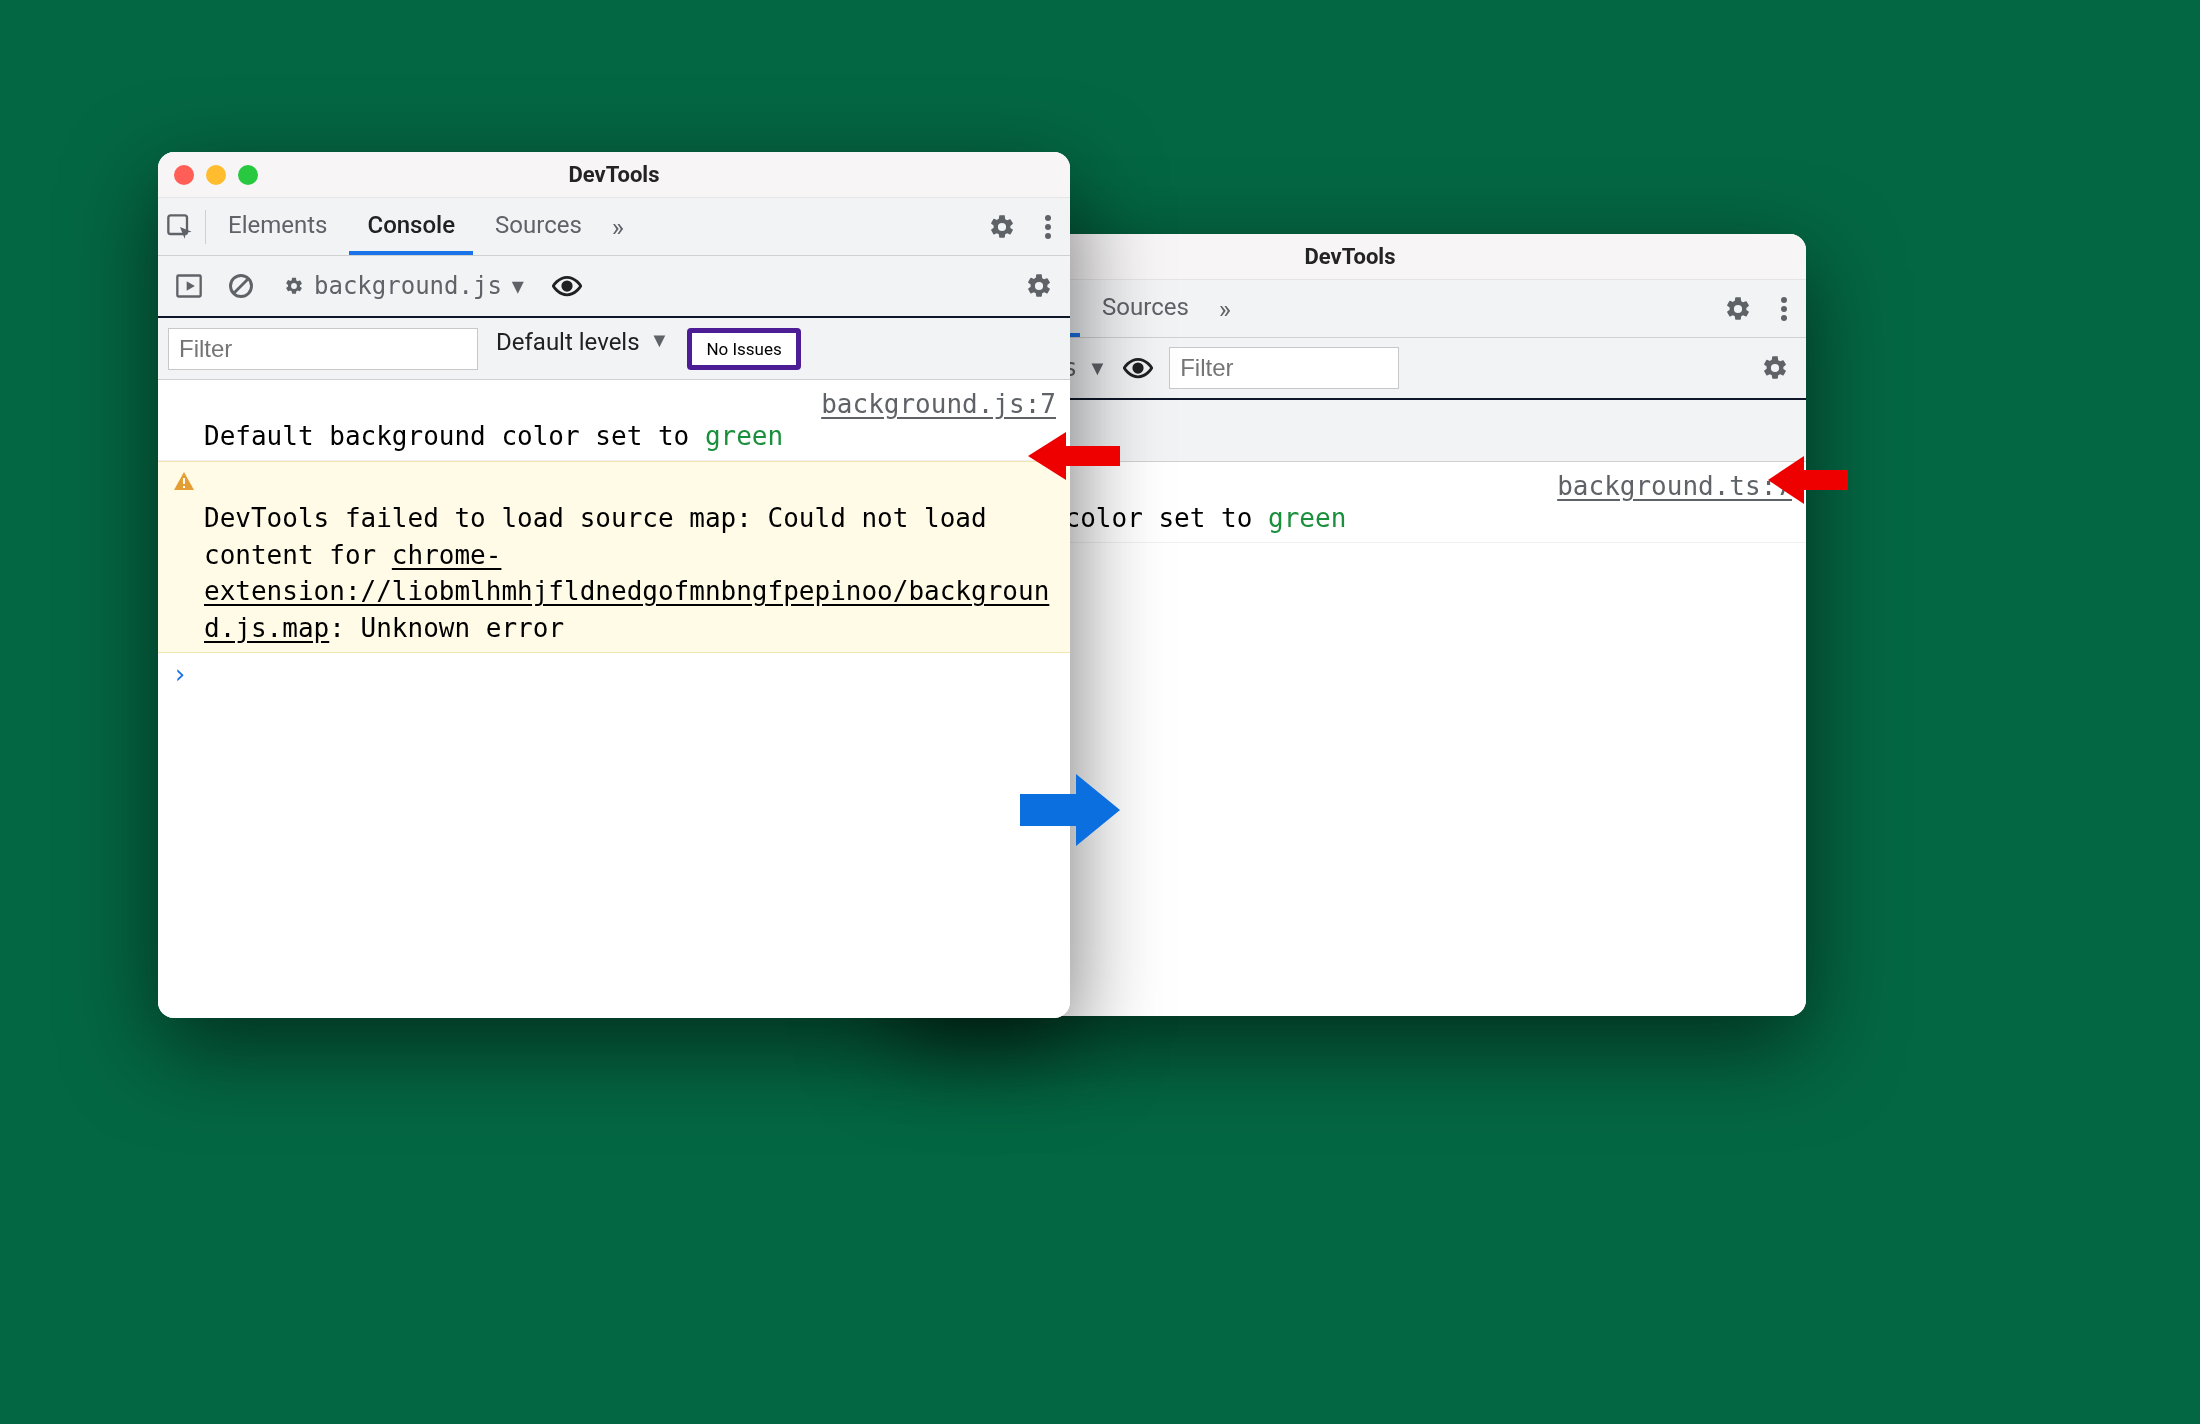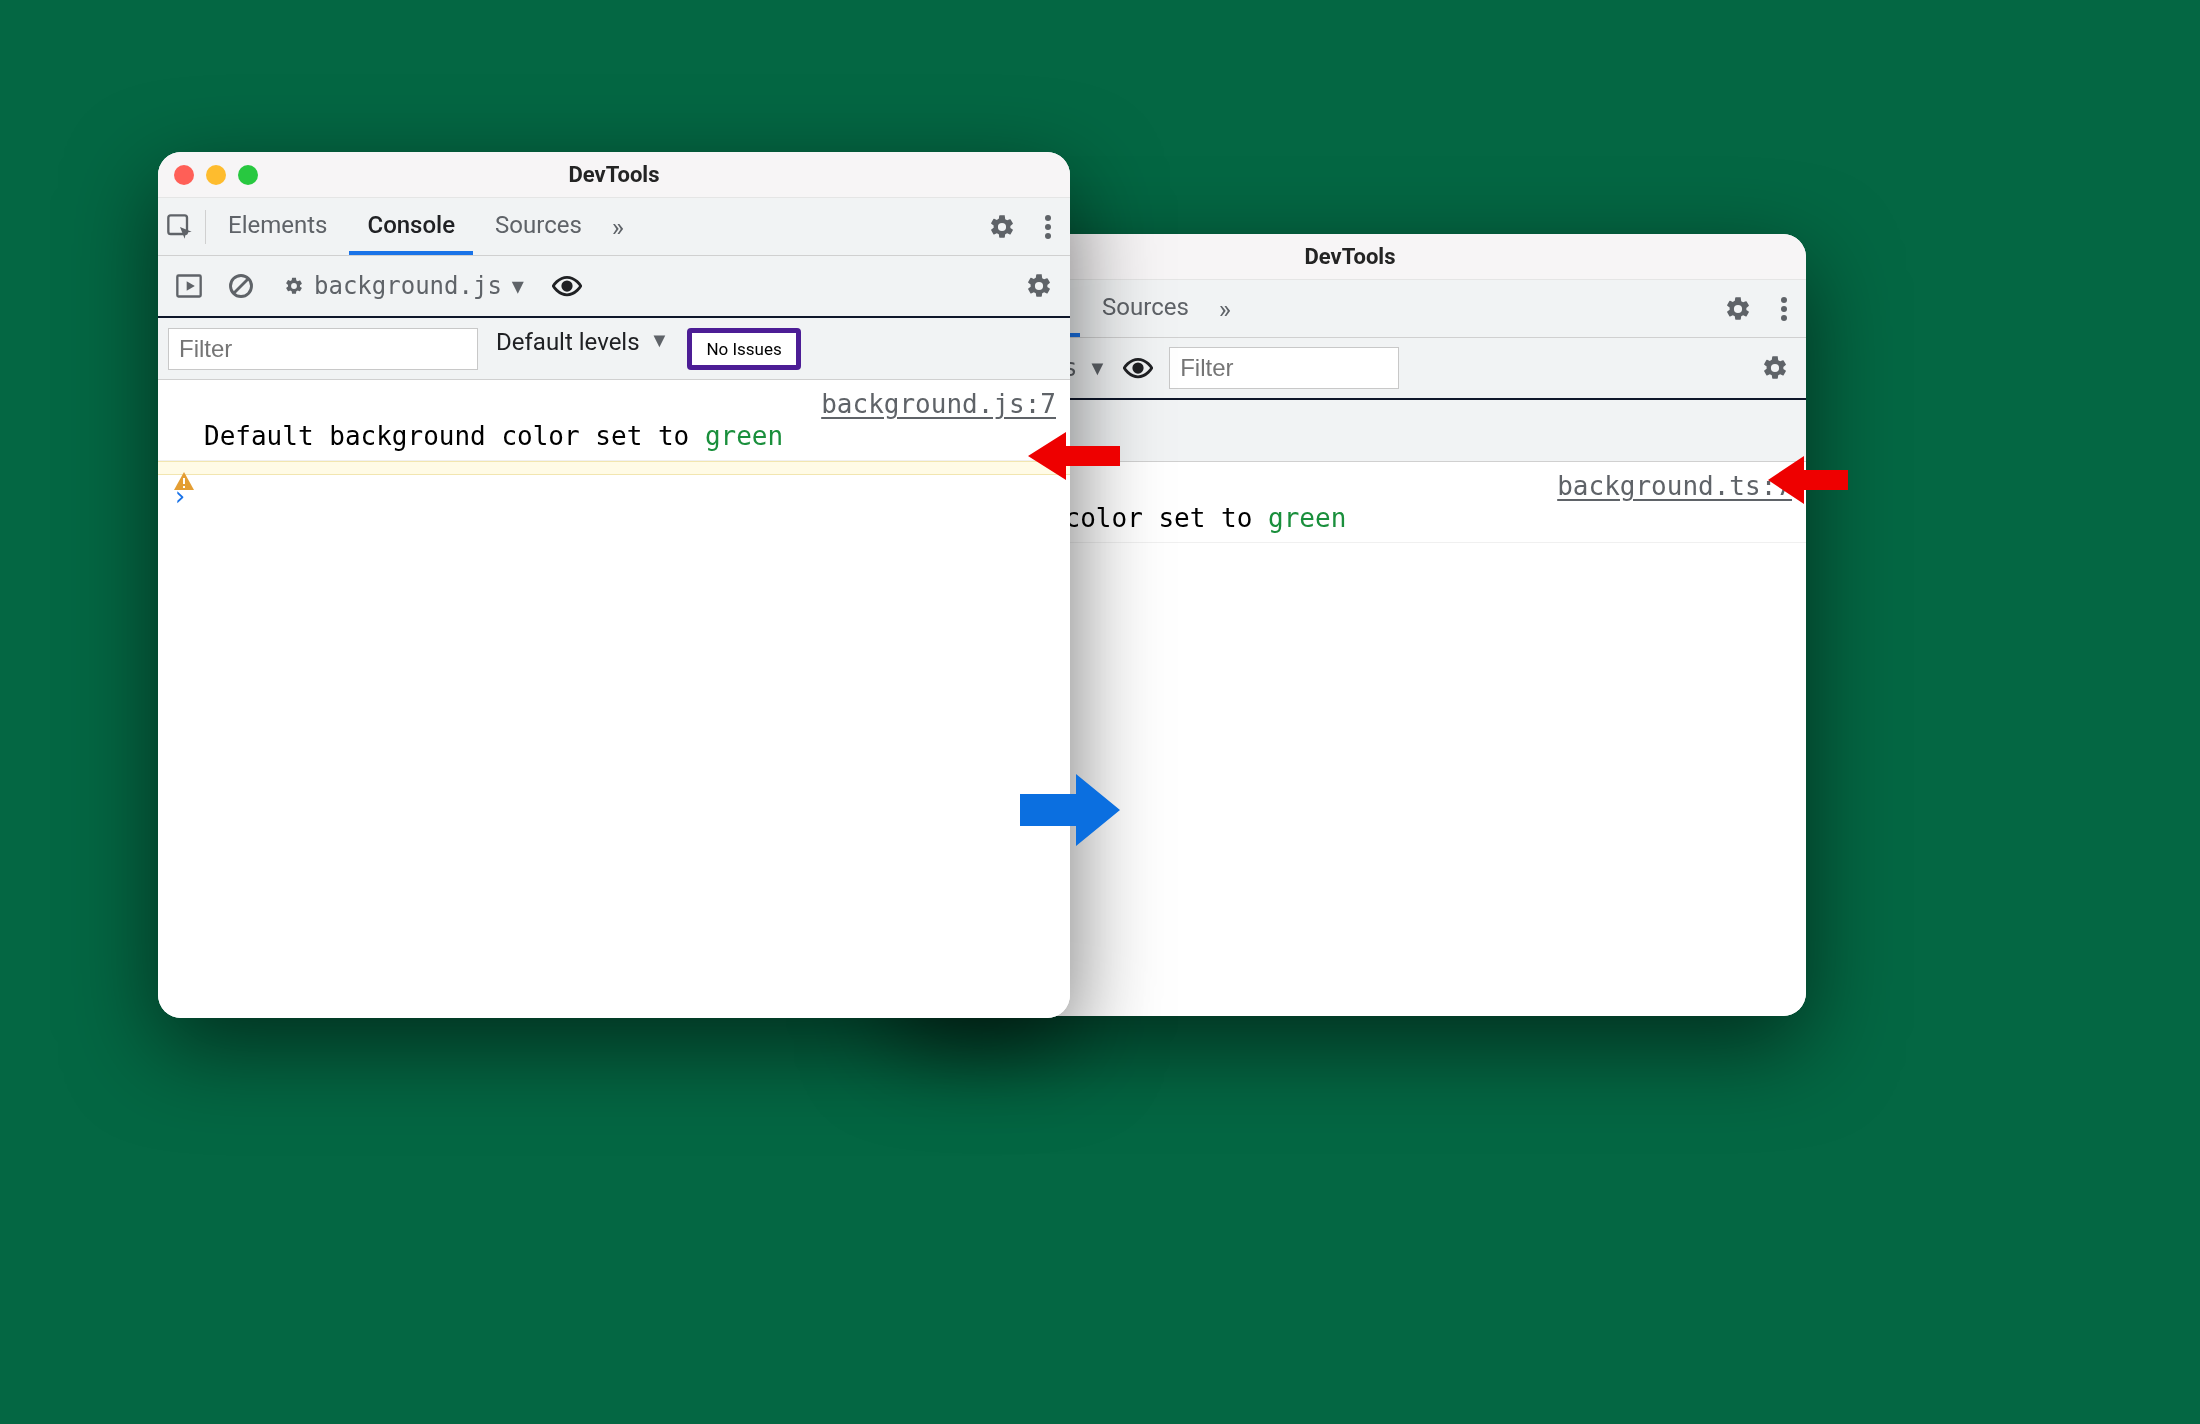--- a/index.html
+++ b/index.html
@@ -5,21 +5,21 @@
   * { box-sizing: border-box; }
   html,body { margin:0; padding:0; width:2200px; height:1424px; }
   body {
     background:#046743;
     font-family: -apple-system, BlinkMacSystemFont, "Segoe UI", Roboto, Helvetica, Arial, sans-serif;
     position:relative;
   }
   .window {
     position:absolute;
     background:#ffffff;
-    border-radius:23px;
+    border-radius:16px;
     box-shadow: 0 30px 90px rgba(0,0,0,0.55);
     overflow:hidden;
     display:flex;
     flex-direction:column;
   }
   .win-left { left:158px; top:152px; width:912px; height:866px; z-index:2; }
   .win-right { left:894px; top:234px; width:912px; height:782px; z-index:1; }
 
   .titlebar {
     height:46px;
@@ -248,20 +248,23 @@
         <span>Default background color set to </span><span class="green-word">green</span>
       </div>
       <div class="src">background.js:7</div>
     </div>
     <div class="log-row warn-row">
       <svg class="warn-icon" viewBox="0 0 24 24">
           <path fill="#e49e33" d="M12 2 L22 20 L2 20 Z"></path>
           <rect x="11" y="8" width="2" height="6" fill="#fff"></rect>
           <rect x="11" y="16" width="2" height="2" fill="#fff"></rect>
         </svg>
+      <div class="msg">
+        <span>DevTools failed to load source map: Could not load content for </span><span class="src-inline">chrome-extension://liobmlhmhjfldnedgofmnbngfpepinoo/background.js.map</span><span>: Unknown error</span>
+      </div>
     </div>
     <div class="prompt-row">›</div>
   </div>
 </div>
 
 <svg class="big-arrow" style="left:1028px; top:428px;" width="92" height="56">
   <polygon points="0,28 38,4 38,18 92,18 92,38 38,38 38,52" fill="#ee0000"></polygon>
 </svg>
 <svg class="big-arrow" style="left:1768px; top:452px;" width="80" height="56">
   <polygon points="0,28 36,4 36,18 80,18 80,38 36,38 36,52" fill="#ee0000"></polygon>

